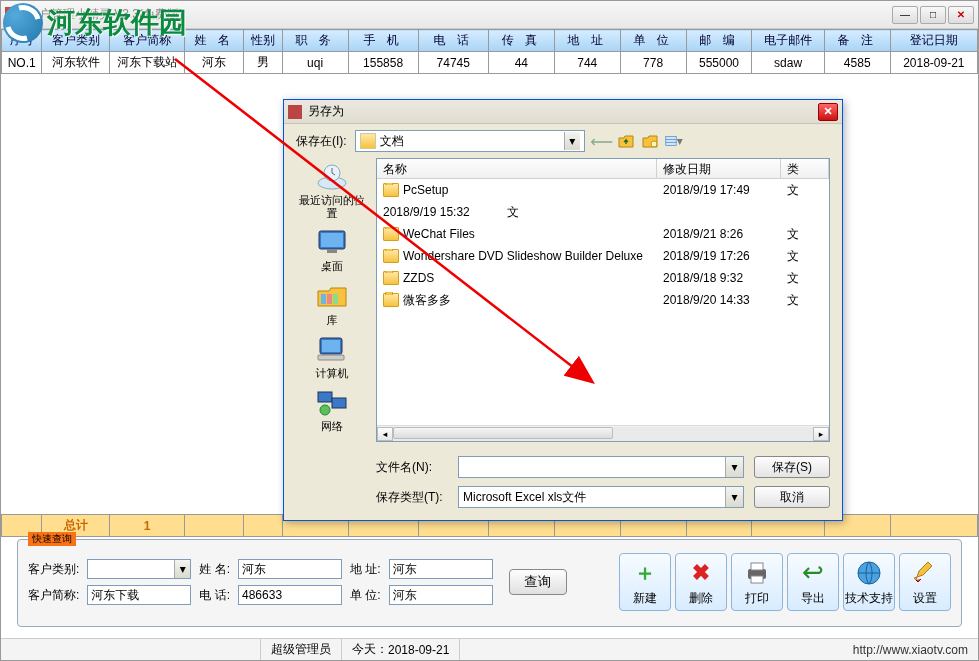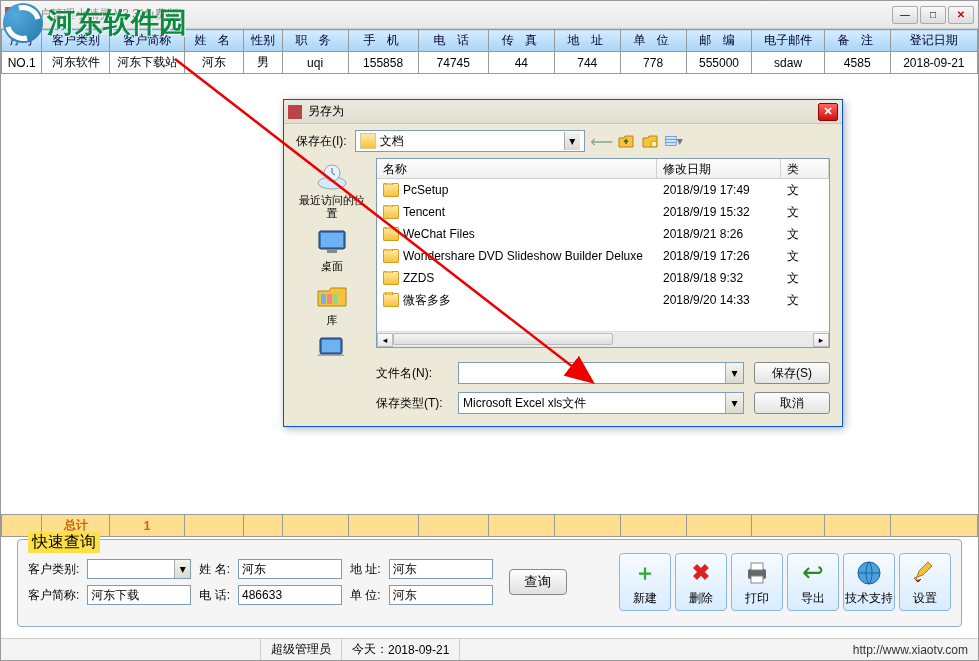--- a/index.html
+++ b/index.html
@@ -27,21 +27,21 @@
 table.grid th.narrow, table.grid td.narrow { letter-spacing: 0; }
 table.grid tbody tr.datarow td { background: #fff; }
 table.grid tbody tr.total td { background: #ffde8f; color: #c60; font-weight: bold; }
 table.grid tbody tr.total td:first-child { text-align: center; }
 .gridbody { height: 440px; }
 .blank { background: #fff; }
 
 .redarrow { position: absolute; top: 54px; left: 170px; z-index: 40; pointer-events: none; }
 
 
-.dialog { position: absolute; top: 98px; left: 282px; width: 560px; height: 328px; background: #ece9d8; border: 1px solid #0054e3; box-shadow: 2px 2px 8px rgba(0,0,0,0.3); z-index: 30; display: flex; flex-direction: column; }
+.dialog { position: absolute; top: 98px; left: 282px; width: 560px; height: 422px; background: #ece9d8; border: 1px solid #0054e3; box-shadow: 2px 2px 8px rgba(0,0,0,0.3); z-index: 30; display: flex; flex-direction: column; }
 .dlg-title { height: 24px; background: linear-gradient(#eceae0,#e0ddd0); display: flex; align-items: center; padding: 0 4px; border-bottom: 1px solid #c8c4b8; }
 .dlg-title .dicon { width: 14px; height: 14px; background: #b44; margin-right: 6px; }
 .dlg-title .dtext { flex: 1; font-size: 12px; }
 .dlg-title .dclose { width: 20px; height: 18px; background: linear-gradient(#f66,#c11); color: #fff; border: 1px solid #900; display: flex; align-items: center; justify-content: center; font-weight: bold; font-size: 11px; cursor: pointer; border-radius: 2px; }
 
 .dlg-row1 { height: 34px; display: flex; align-items: center; padding: 0 12px; gap: 8px; }
 .dlg-row1 label { }
 .combo { height: 22px; border: 1px solid #7f9db9; background: #fff; display: flex; align-items: center; padding: 0 4px; }
 .combo .cicon { width: 16px; height: 16px; background: linear-gradient(#ffe9a8,#f7c23e); border: 1px solid #cc9; margin-right: 4px; }
 .combo .ctext { flex: 1; }
@@ -77,21 +77,21 @@
 .dlg-bottom { padding: 6px 12px 12px 92px; display: flex; flex-direction: column; gap: 8px; }
 .brow { display: flex; align-items: center; gap: 10px; }
 .brow label { width: 72px; }
 .brow .finput { flex: 1; height: 22px; border: 1px solid #7f9db9; background: #fff; display: flex; }
 .brow .finput input { flex: 1; border: none; outline: none; padding: 0 4px; font-size: 12px; font-family: inherit; }
 .brow .finput .carrow { width: 18px; background: linear-gradient(#f4f4f0,#dadad0); border-left: 1px solid #aaa; display: flex; align-items: center; justify-content: center; }
 .dlgbtn { width: 76px; height: 22px; background: linear-gradient(#fdfdfd,#e4e4e4); border: 1px solid #888; border-radius: 3px; cursor: pointer; font-size: 12px; }
 
 
 .searchpanel { position: absolute; left: 16px; right: 16px; top: 538px; height: 88px; border: 1px solid #9ab; border-radius: 4px; background: #f5f5f5; padding: 4px 10px 6px 10px; }
-.searchpanel .legend { position: absolute; top: -8px; left: 10px; background: #fde047; padding: 0 4px; font-size: 16px; }
+.searchpanel .legend { position: absolute; top: -8px; left: 10px; background: #f97316; padding: 0 4px; font-size: 10px; }
 .searchrows { display: flex; align-items: center; height: 100%; }
 .searchfields { display: grid; grid-template-columns: auto 104px auto 104px auto 104px; gap: 6px 8px; align-items: center; }
 .searchfields label { text-align: center; }
 .sinput { height: 20px; border: 1px solid #7f9db9; background: #fff; padding: 0 3px; font-size: 12px; font-family: inherit; }
 .scombo { height: 20px; border: 1px solid #7f9db9; background: #fff; display: flex; align-items: center; }
 .scombo .carrow { width: 16px; height: 18px; background: linear-gradient(#f4f4f0,#dadad0); border-left: 1px solid #aaa; display: flex; align-items: center; justify-content: center; margin-left: auto; }
 .querybtn { width: 58px; height: 26px; margin-left: 16px; background: linear-gradient(#fdfdfd,#e0e0e0); border: 1px solid #888; border-radius: 4px; cursor: pointer; }
 
 .bigbtns { display: flex; gap: 4px; margin-left: auto; }
 .bigbtn { width: 52px; height: 58px; background: linear-gradient(#f7fbff,#d8ecff); border: 1px solid #8ab6e0; border-radius: 4px; display: flex; flex-direction: column; align-items: center; justify-content: center; gap: 2px; cursor: pointer; font-size: 12px; }
@@ -326,24 +326,20 @@
       <div class="filelist" id="filelist">
           <div class="frow">
             <div class="fc name">
               <div class="foldericon"></div>
               <span>PcSetup</span>
             </div>
             <div class="fc date">2018/9/19 17:49</div>
             <div class="fc type">文</div>
           </div>
           <div class="frow">
-            <div class="fc name">
-              <div class="foldericon"></div>
-              <span>Tencent</span>
-            </div>
             <div class="fc date">2018/9/19 15:32</div>
             <div class="fc type">文</div>
           </div>
           <div class="frow">
             <div class="fc name">
               <div class="foldericon"></div>
               <span>WeChat Files</span>
             </div>
             <div class="fc date">2018/9/21 8:26</div>
             <div class="fc type">文</div>

